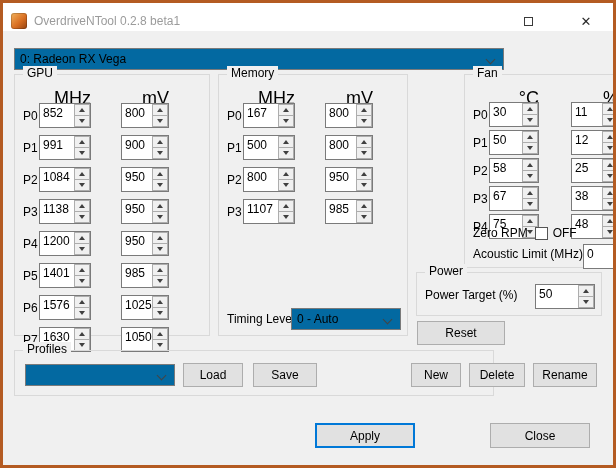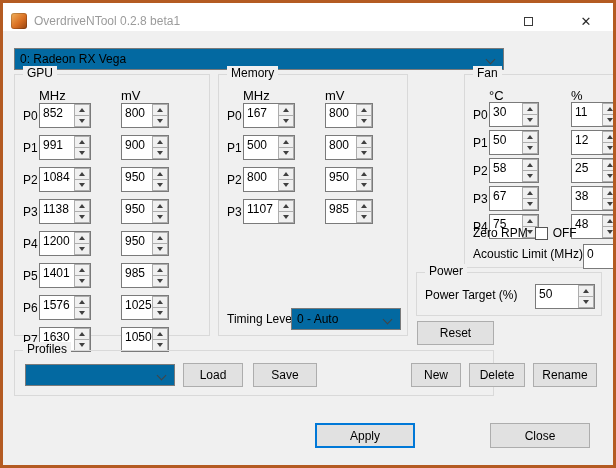--- a/index.html
+++ b/index.html
@@ -29,21 +29,21 @@
                  border-right:1px solid #444; border-bottom:1px solid #444; transform:rotate(45deg); }
 
   
   .btn { position:absolute; background:#e1e1e1; border:1px solid #adadad; font-size:12px; color:#000;
          display:flex; align-items:center; justify-content:center; cursor:default; }
   #apply-btn { border:2px solid #0078d7; }
 
   
   .group { position:absolute; border:1px solid #d9d9d9; }
   .gtitle { position:absolute; top:-9px; left:8px; background:#f0f0f0; padding:0 4px; font-size:12px; color:#000; }
-  .colhdr { position:absolute; top:13px; font-size:13px; text-align:left; }
+  .colhdr { position:absolute; top:13px; font-size:18px; text-align:right; }
   .h1 { left:24px; width:52px; }
   .h2 { left:106px; width:48px; }
   #fan-group .h1 { width:50px; }
   .flabel { position:absolute; font-size:12px; color:#000; white-space:nowrap; }
 
   
   .rows { position:absolute; left:8px; top:28px; right:2px; }
   #fan-rows { top:27px; }
   .prow { display:flex; align-items:center; margin-bottom:7px; }
   #fan-rows .prow { margin-bottom:3px; }
@@ -78,21 +78,21 @@
   #timing-combo { left:72px; top:233px; width:110px; height:22px; }
 
   #zero-rpm-row { position:absolute; left:8px; top:151px; display:flex; align-items:center; font-size:12px; }
   .checkbox { width:13px; height:13px; background:#fff; border:1px solid #555; margin-left:7px; margin-right:5px; }
   #acoustic-label { left:8px; top:172px; }
   #acoustic-slot { position:absolute; left:118px; top:169px; }
 
   #power-label { left:8px; top:15px; }
   #power-slot { position:absolute; left:118px; top:11px; }
 
-  #reset-btn { left:414px; top:290px; width:77px; height:24px; }
+  #reset-btn { left:414px; top:290px; width:88px; height:24px; }
 
   #profiles-combo { left:10px; top:13px; width:150px; height:22px; }
   #load-btn { left:168px; top:12px; width:60px; height:24px; }
   #save-btn { left:238px; top:12px; width:64px; height:24px; }
   #new-btn { left:396px; top:12px; width:50px; height:24px; }
   #delete-btn { left:454px; top:12px; width:56px; height:24px; }
   #rename-btn { left:518px; top:12px; width:64px; height:24px; }
 
   #apply-btn { left:312px; top:392px; width:100px; height:25px; }
   #close-btn { left:487px; top:392px; width:100px; height:25px; }

